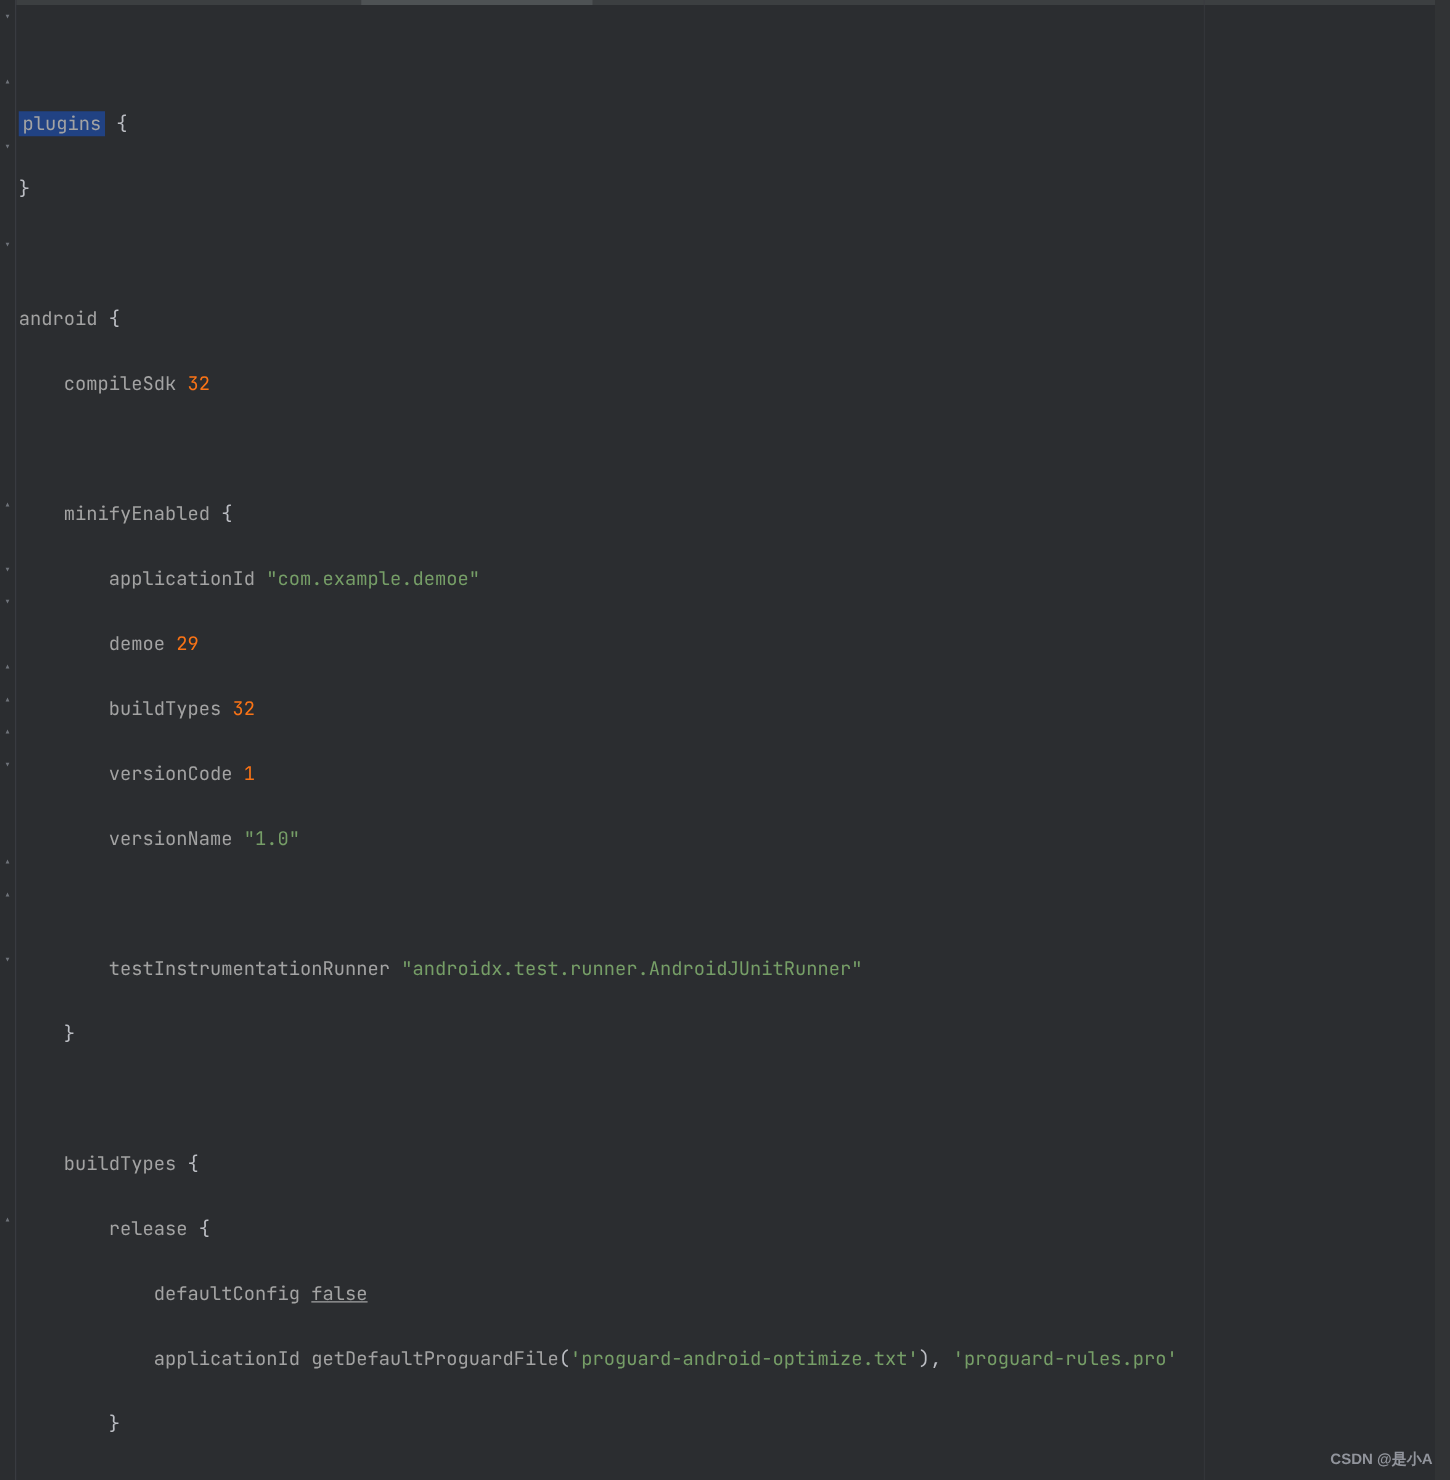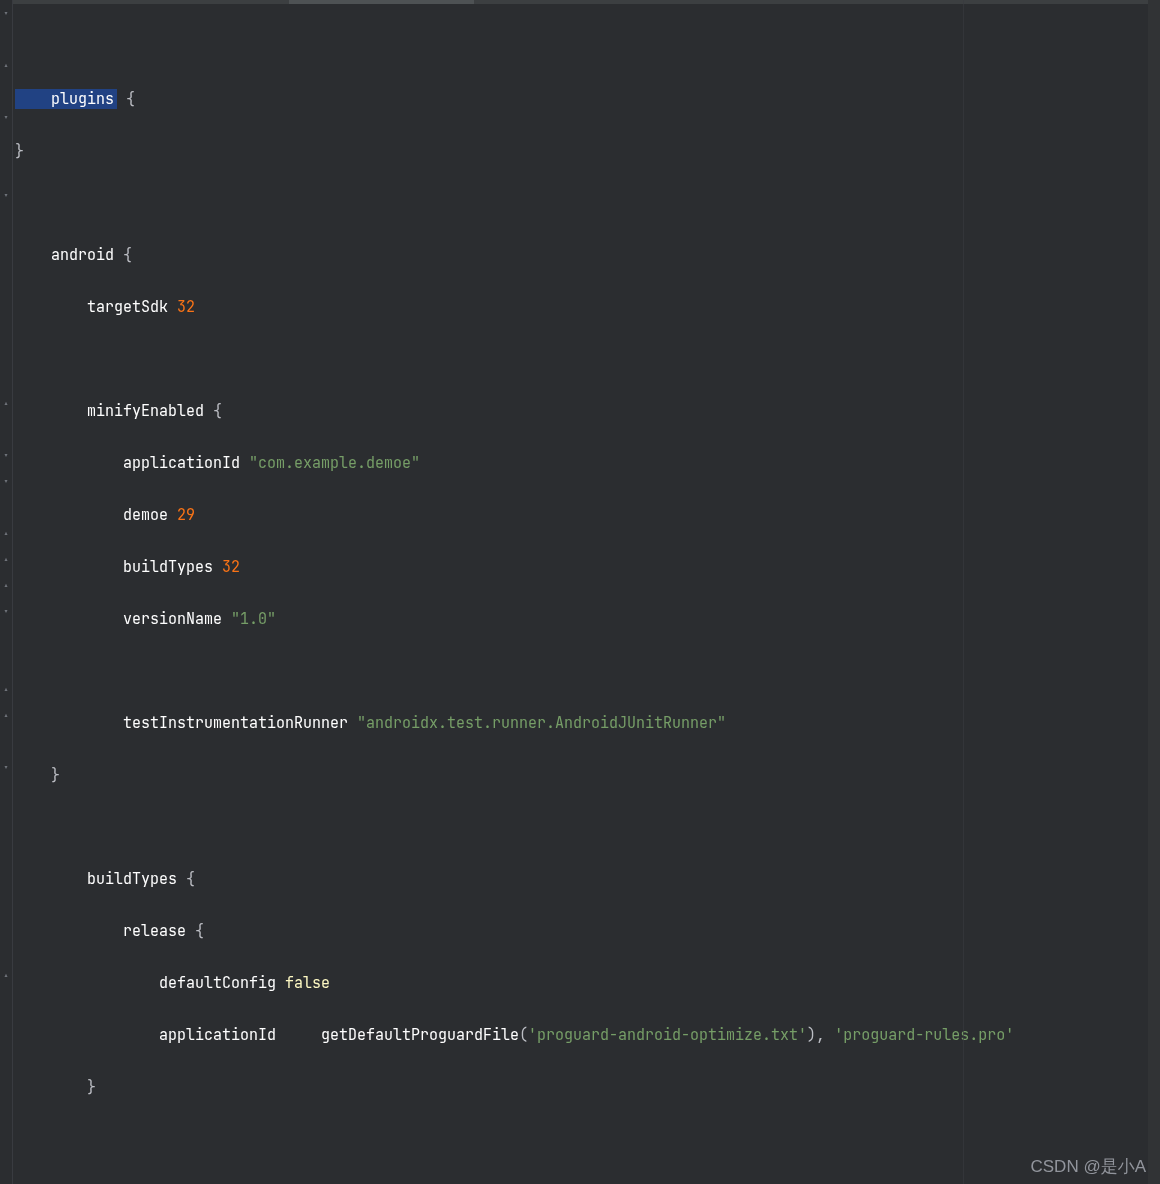--- a/index.html
+++ b/index.html
@@ -46,26 +46,26 @@
   .code-line {
     display: block;
     padding-left: 2px;
     height: 26px;
   }
   .hl-selection {
     background: #214283;
     padding: 0 3px;
     border-radius: 0;
   }
-  .tok-key   { color: #ffffff; padding-left: 36px; }
+  .tok-key   { color: #a3a3a3; }
   .tok-brace { color: #bcbec4; }
   .tok-punct { color: #bcbec4; }
   .tok-num   { color: #f97316; }
   .tok-str   { color: #769e67; }
-  .tok-bool  { color: #fef9c3; }
+  .tok-bool  { color: #a3a3a3; text-decoration: underline; }
   .tok-plain { color: #bcbec4; }
   .right-margin {
     position: absolute;
     top: 0;
     bottom: 0;
     left: 950px;
     width: 1px;
     background: #393b40;
     opacity: 0.6;
   }
@@ -74,24 +74,25 @@
     top: 0;
     right: 0;
     width: 12px;
     height: 100%;
     background: #313335;
   }
   .watermark {
     position: absolute;
     right: 14px;
     bottom: 4px;
-    font-size: 17px;
+    font-size: 12px;
     color: #9da0a8;
     font-family: sans-serif;
     opacity: 0.9;
+    font-weight: bold;
   }
   .top-tabs {
     position: absolute;
     top: 0;
     left: 0;
     right: 0;
     height: 4px;
     background: #3c3f41;
   }
   .tab-active {
@@ -129,26 +130,27 @@
     <span class="fold" style="top:972px">▴</span>
   </div>
 
   <div class="code-area">
     <div class="right-margin"></div>
 
 <span class="code-line"><span class="hl-selection tok-key">plugins</span> <span class="tok-brace">{</span></span>
 <span class="code-line"><span class="tok-brace">}</span></span>
 <span class="code-line"></span>
 <span class="code-line"><span class="tok-key">android</span> <span class="tok-brace">{</span></span>
-<span class="code-line"><span class="tok-plain">    </span><span class="tok-key">targetSdk</span> <span class="tok-num">32</span></span>
+<span class="code-line"><span class="tok-plain">    </span><span class="tok-key">compileSdk</span> <span class="tok-num">32</span></span>
 <span class="code-line"></span>
 <span class="code-line"><span class="tok-plain">    </span><span class="tok-key">minifyEnabled</span> <span class="tok-brace">{</span></span>
 <span class="code-line"><span class="tok-plain">        </span><span class="tok-key">applicationId</span> <span class="tok-str">"com.example.demoe"</span></span>
 <span class="code-line"><span class="tok-plain">        </span><span class="tok-key">demoe</span> <span class="tok-num">29</span></span>
 <span class="code-line"><span class="tok-plain">        </span><span class="tok-key">buildTypes</span> <span class="tok-num">32</span></span>
+<span class="code-line"><span class="tok-plain">        </span><span class="tok-key">versionCode</span> <span class="tok-num">1</span></span>
 <span class="code-line"><span class="tok-plain">        </span><span class="tok-key">versionName</span> <span class="tok-str">"1.0"</span></span>
 <span class="code-line"></span>
 <span class="code-line"><span class="tok-plain">        </span><span class="tok-key">testInstrumentationRunner</span> <span class="tok-str">"androidx.test.runner.AndroidJUnitRunner"</span></span>
 <span class="code-line"><span class="tok-plain">    </span><span class="tok-brace">}</span></span>
 <span class="code-line"></span>
 <span class="code-line"><span class="tok-plain">    </span><span class="tok-key">buildTypes</span> <span class="tok-brace">{</span></span>
 <span class="code-line"><span class="tok-plain">        </span><span class="tok-key">release</span> <span class="tok-brace">{</span></span>
 <span class="code-line"><span class="tok-plain">            </span><span class="tok-key">defaultConfig</span> <span class="tok-bool">false</span></span>
 <span class="code-line"><span class="tok-plain">            </span><span class="tok-key">applicationId</span> <span class="tok-key">getDefaultProguardFile</span><span class="tok-punct">(</span><span class="tok-str">'proguard-android-optimize.txt'</span><span class="tok-punct">)</span><span class="tok-punct">,</span> <span class="tok-str">'proguard-rules.pro'</span></span>
 <span class="code-line"><span class="tok-plain">        </span><span class="tok-brace">}</span></span>

